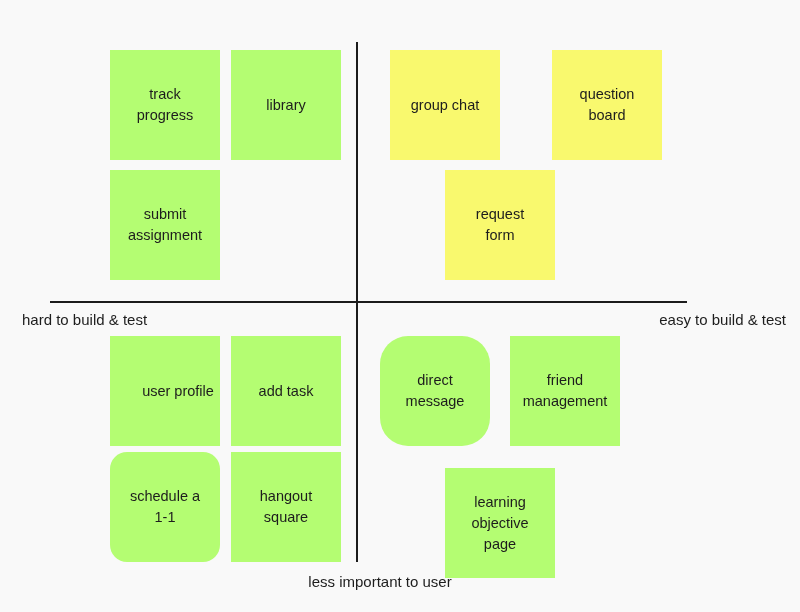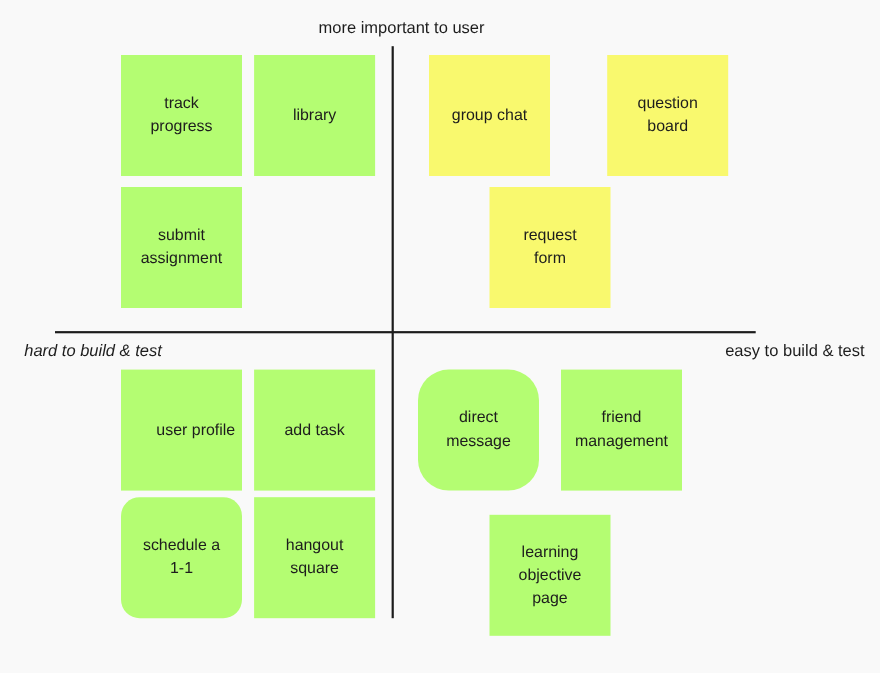--- a/index.html
+++ b/index.html
@@ -59,21 +59,20 @@
   #label-bottom {
     left: 0;
     right: 0;
     top: 573px;
     text-align: center;
     padding-right: 40px;
   }
   #label-left {
     left: 22px;
     top: 311px;
-    font-style: italic;
   }
   #label-right {
     right: 14px;
     top: 311px;
   }
 
   
   .card {
     position: absolute;
     width: 110px;
@@ -94,22 +93,22 @@
   .card-label  { white-space: pre-line; display: block; }
 </style>
 </head>
 <body>
 
 <div id="matrix-board">
 
   <div class="axis-line" id="axis-vertical"></div>
   <div class="axis-line" id="axis-horizontal"></div>
 
-  <div class="axis-label" id="label-top">more important to user</div>
 
+  <div class="axis-label" id="label-bottom">less important to user</div>
 
   <div class="axis-label" id="label-left">hard to build &amp; test</div>
 
   <div class="axis-label" id="label-right">easy to build &amp; test</div>
 
   <div id="cards-layer">
       <div class="card card-green" style="left: 110px; top: 50px;">
         <span class="card-label">track
 progress</span>
       </div>

